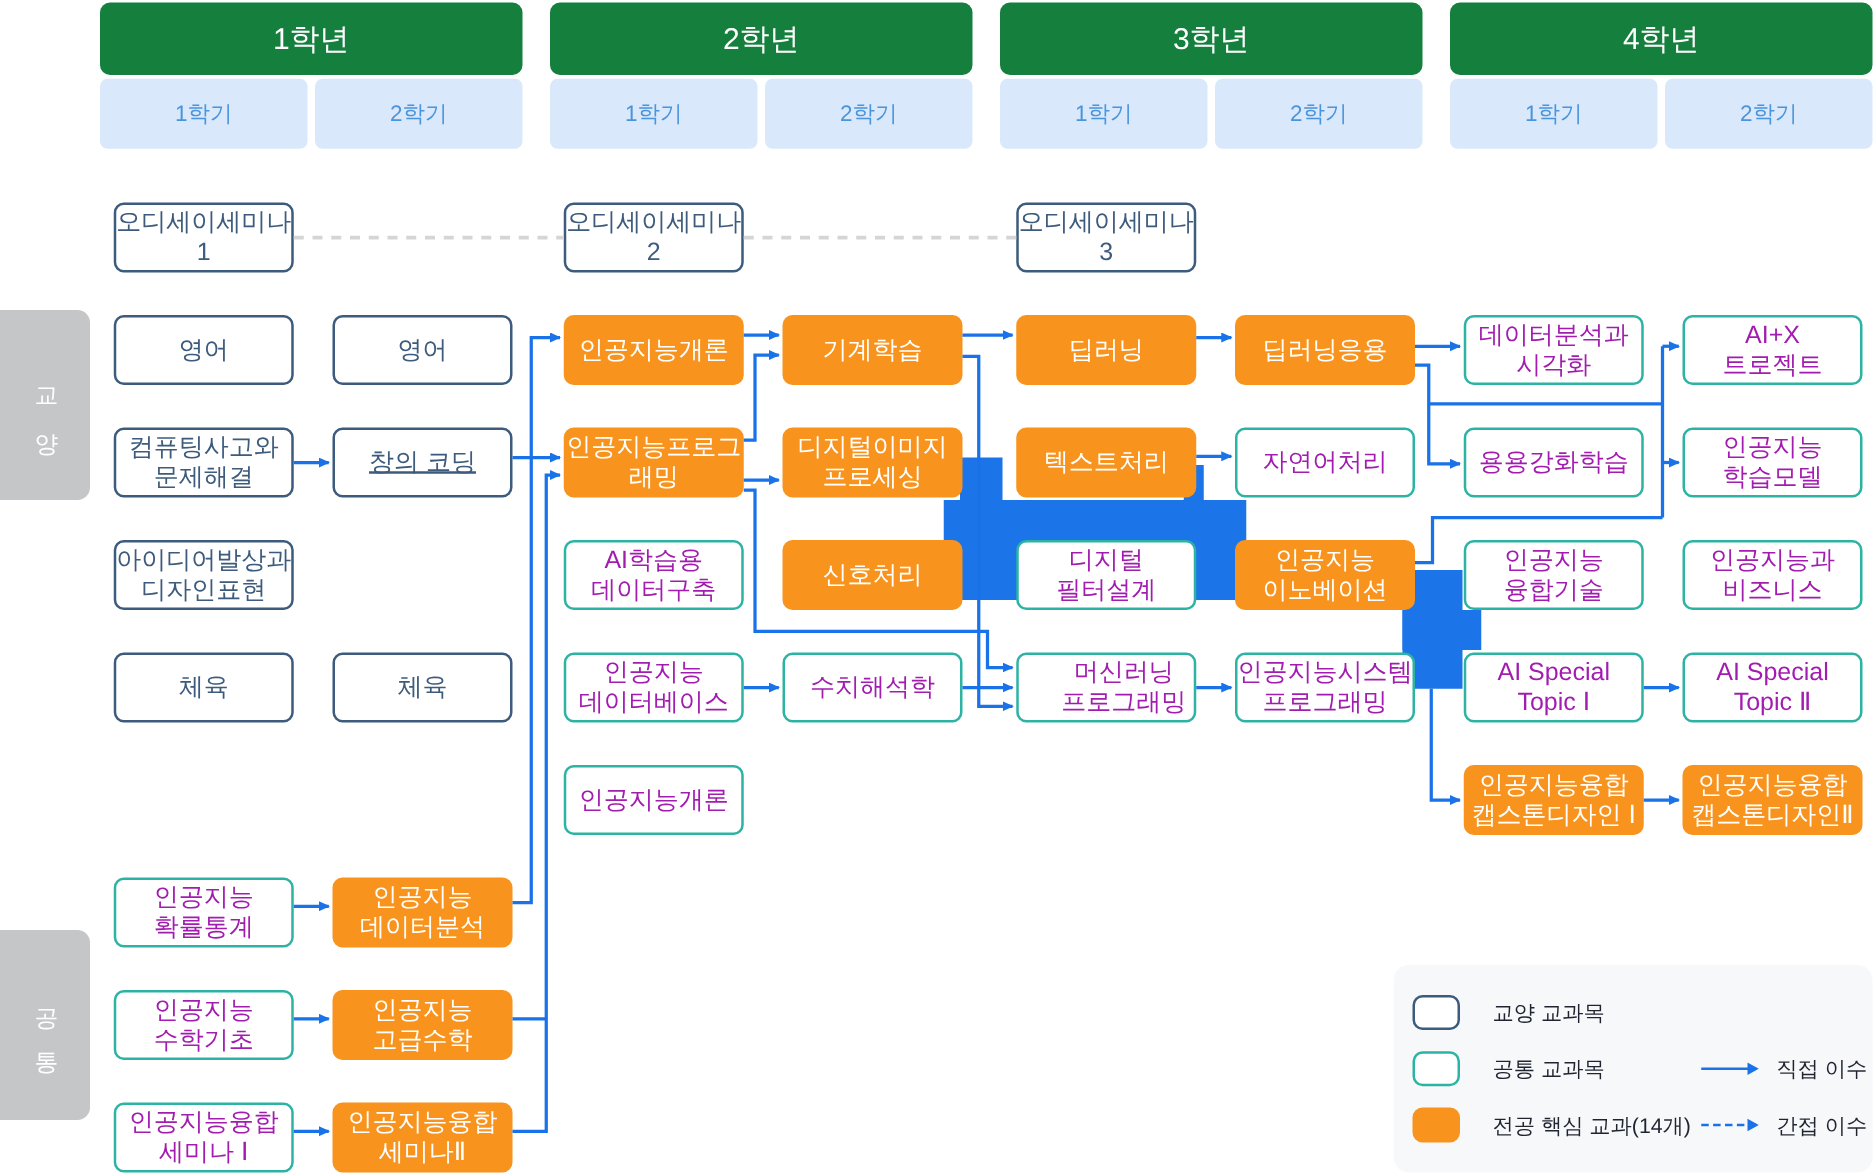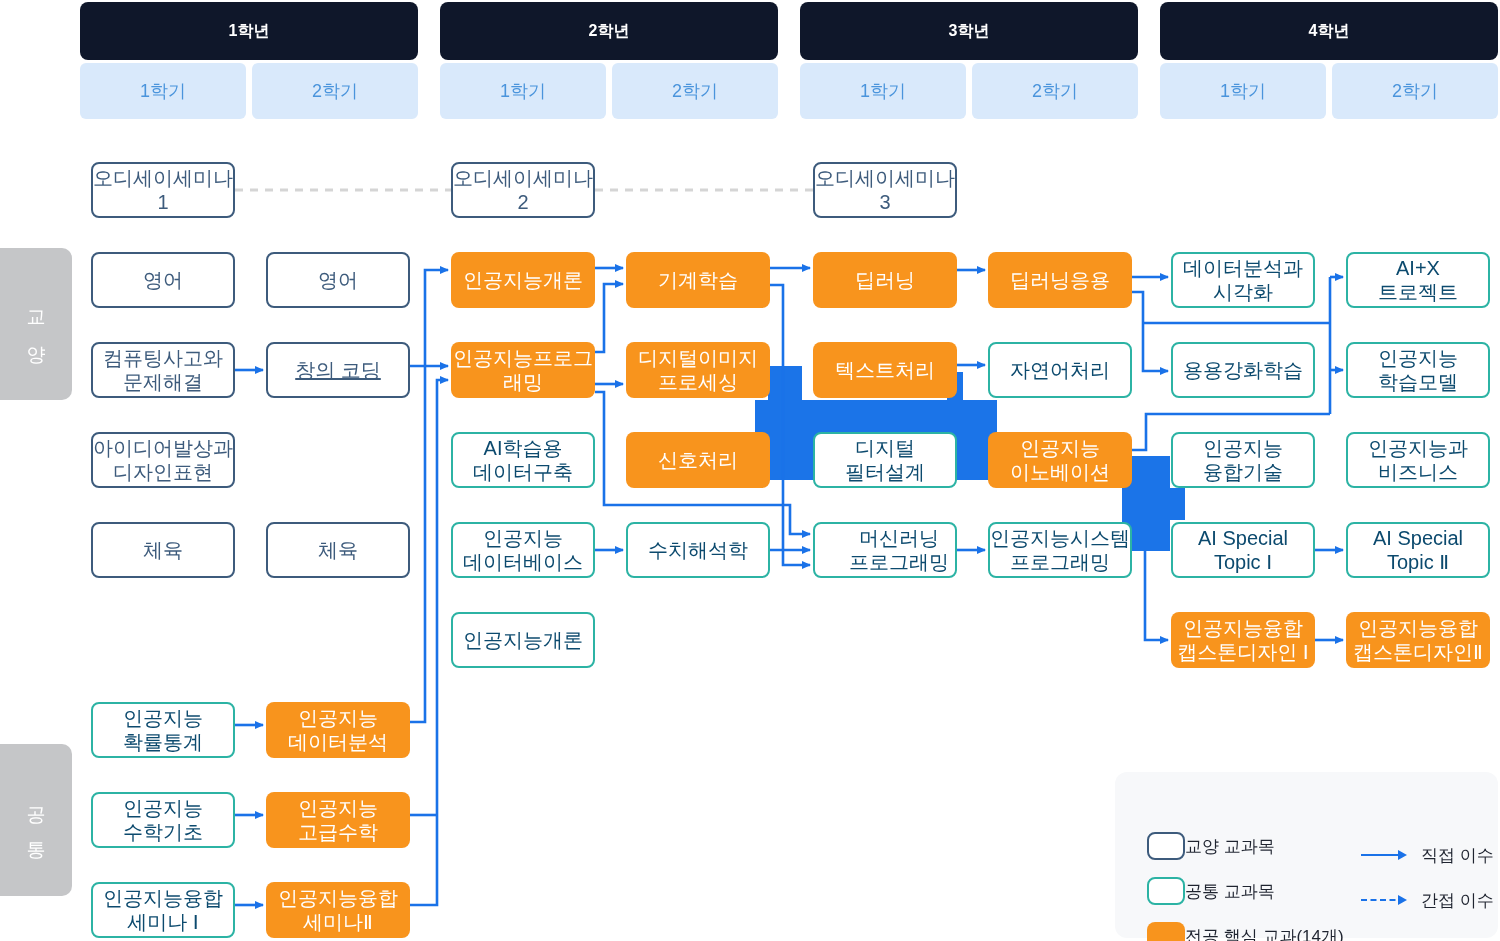--- a/index.html
+++ b/index.html
@@ -1,42 +1,42 @@
 <!DOCTYPE html>
 <html><head>
 <meta charset="utf-8">
 <style>
   html,body{margin:0;padding:0;background:#ffffff;}
   #stage{position:relative;width:1500px;height:941px;background:#ffffff;overflow:hidden;
          font-family:"Liberation Sans","DejaVu Sans",sans-serif;}
   
   .year-group{position:absolute;top:2px;width:338px;height:116px;}
-  .year-bar{position:absolute;left:0;top:0;width:338px;height:58px;background:#0f172a;border-radius:8px;
-            color:#ffffff;font-size:16px;font-weight:bold;display:flex;align-items:center;justify-content:center;}
+  .year-bar{position:absolute;left:0;top:0;width:338px;height:58px;background:#15803d;border-radius:8px;
+            color:#ffffff;font-size:24px;font-weight:normal;display:flex;align-items:center;justify-content:center;}
   .sem{position:absolute;top:61px;width:166px;height:56px;background:#d9e9fb;border-radius:6px;color:#4a94dc;
        font-size:18px;display:flex;align-items:center;justify-content:center;}
   .sem.s1{left:0;} .sem.s2{left:172px;}
   
   .side-tab{position:absolute;left:0;width:72px;background:#c5c6c8;border-radius:0 10px 10px 0;
             color:#ffffff;font-size:19px;display:flex;align-items:center;justify-content:center;
             writing-mode:vertical-rl;letter-spacing:16px;text-indent:16px;}
   
   .course{position:absolute;width:144px;height:56px;border-radius:8px;box-sizing:border-box;
           display:flex;align-items:center;justify-content:center;text-align:center;
           font-size:20px;line-height:1.22;white-space:pre-line;background:#ffffff;z-index:3;}
   .t-gen{border:2.5px solid #3d5b7c;color:#3d5b7c;}
-  .t-common{border:2.5px solid #2cb3a4;color:#0c4a6e;}
+  .t-common{border:2.5px solid #2cb3a4;color:#a21caf;}
   .t-core{background:#f8941d;color:#ffffff;border:none;}
   
   #bus-layer{position:absolute;left:0;top:0;z-index:1;pointer-events:none;}
   #edge-layer{position:absolute;left:0;top:0;z-index:4;pointer-events:none;}
   
   #legend{position:absolute;left:1115px;top:772px;width:383px;height:166px;background:#f7f8fa;
           border-radius:12px;z-index:5;}
-  .lg-row{position:absolute;left:32px;height:28px;display:flex;align-items:center;margin-top:36px;}
+  .lg-row{position:absolute;left:15px;height:28px;display:flex;align-items:center;gap:26px;}
   .lg-swatch{width:38px;height:28px;border-radius:8px;box-sizing:border-box;background:#ffffff;}
   .lg-swatch.sw-gen{border:2.5px solid #3d5b7c;}
   .lg-swatch.sw-common{border:2.5px solid #2cb3a4;}
   .lg-swatch.sw-core{background:#f8941d;border:none;}
   .lg-label{font-size:17px;color:#1f2430;}
   .lg-arrow-row{position:absolute;left:246px;display:flex;align-items:center;gap:16px;height:20px;}
   .lg-line{position:relative;width:44px;height:0;border-top:2.5px solid #1a72e8;}
   .lg-line.dashed{border-top-style:dashed;}
   .lg-line::after{content:"";position:absolute;right:-2px;top:-6px;border-left:9px solid #1a72e8;
                   border-top:5px solid transparent;border-bottom:5px solid transparent;}

